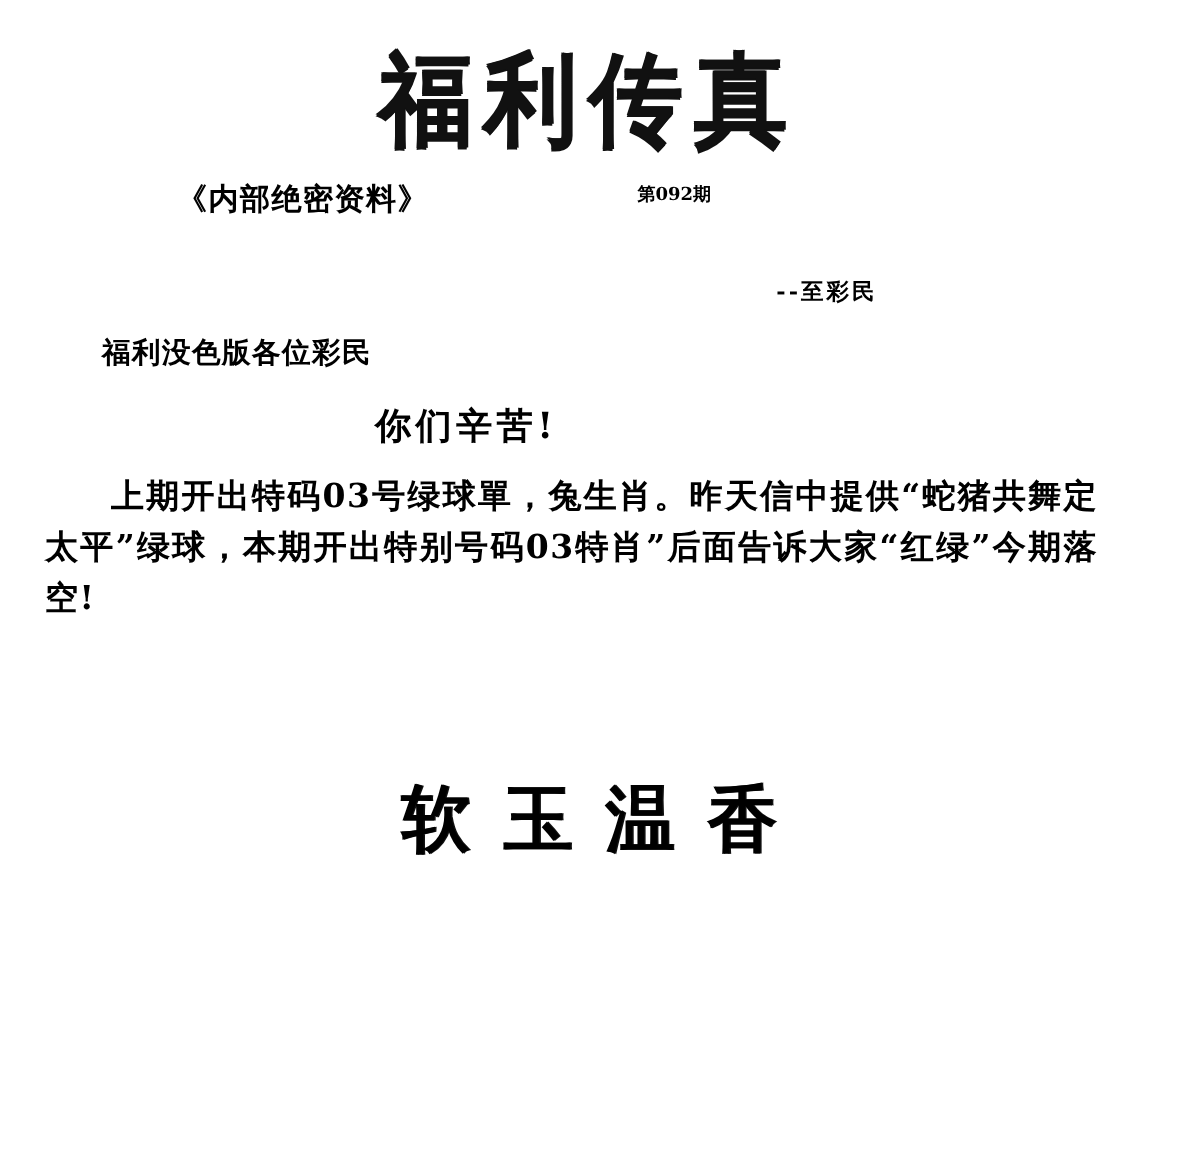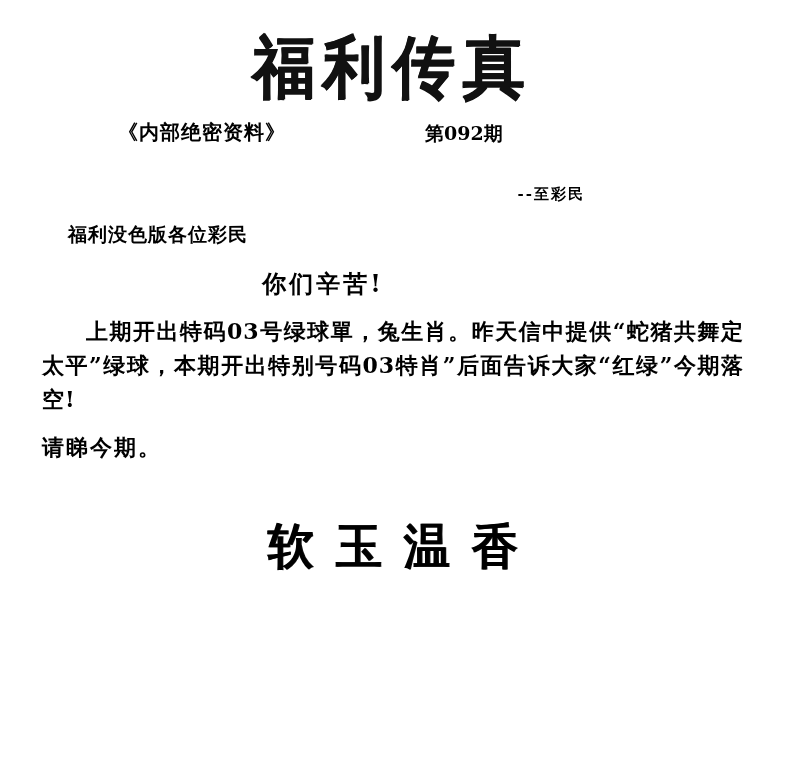--- a/index.html
+++ b/index.html
@@ -50,21 +50,21 @@
     top: 0;
     font-size: 20px;
     font-weight: 700;
     letter-spacing: 1px;
     font-family: Liberation Serif, serif;
   }
   .subhead-right {
     position: absolute;
     left: 425px;
     top: 2px;
-    font-size: 19px;
+    font-size: 12px;
     font-weight: 700;
     font-family: "DejaVu Serif", serif;
   }
 
   .byline {
     position: absolute;
     right: 200px;
     top: 185px;
     font-size: 15px;
     font-weight: 700;
@@ -76,21 +76,21 @@
     left: 68px;
     top: 222px;
     font-size: 19px;
     font-weight: 700;
     letter-spacing: 1px;
   }
 
   
   .body-block {
     position: absolute;
-    left: 28px;
+    left: 16px;
     top: 268px;
     width: 730px;
   }
   .greeting {
     text-align: center;
     font-size: 24px;
     font-weight: 700;
     letter-spacing: 3px;
     margin-left: -140px;
     margin-bottom: 8px;
@@ -152,19 +152,18 @@
     <div class="subhead-right">第092期</div>
   </div>
 
   <div class="byline">--至彩民</div>
 
   <div class="salutation">福利没色版各位彩民</div>
 
   <div class="body-block">
     <div class="greeting">你们辛苦!</div>
     <p class="para indent">上期开出特码03号绿球單，兔生肖。昨天信中提供“蛇猪共舞定太平”绿球，本期开出特别号码03特肖”后面告诉大家“红绿”今期落空!</p>
-    <p class="para plain">请睇今期。</p>
   </div>
 
 
   <div class="footer-slogan">软玉温香</div>
 
 </div>
 
 </body></html>

